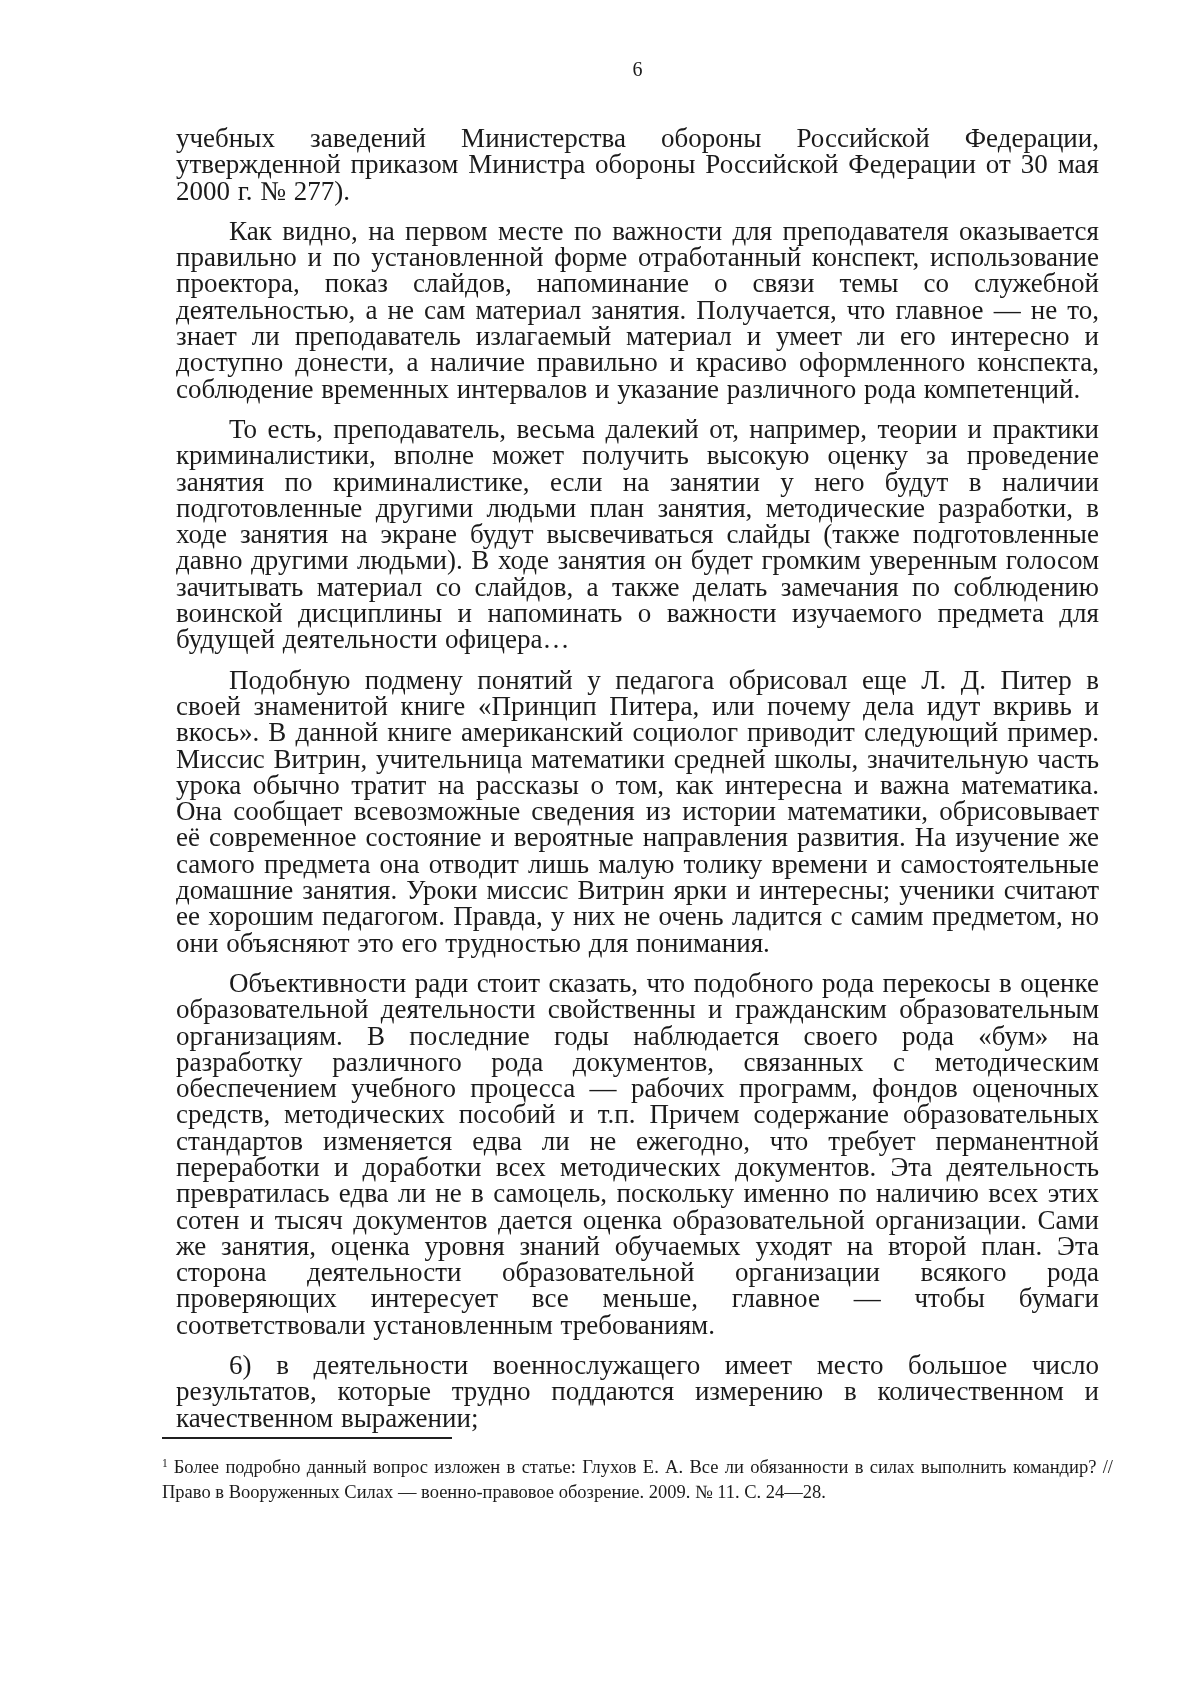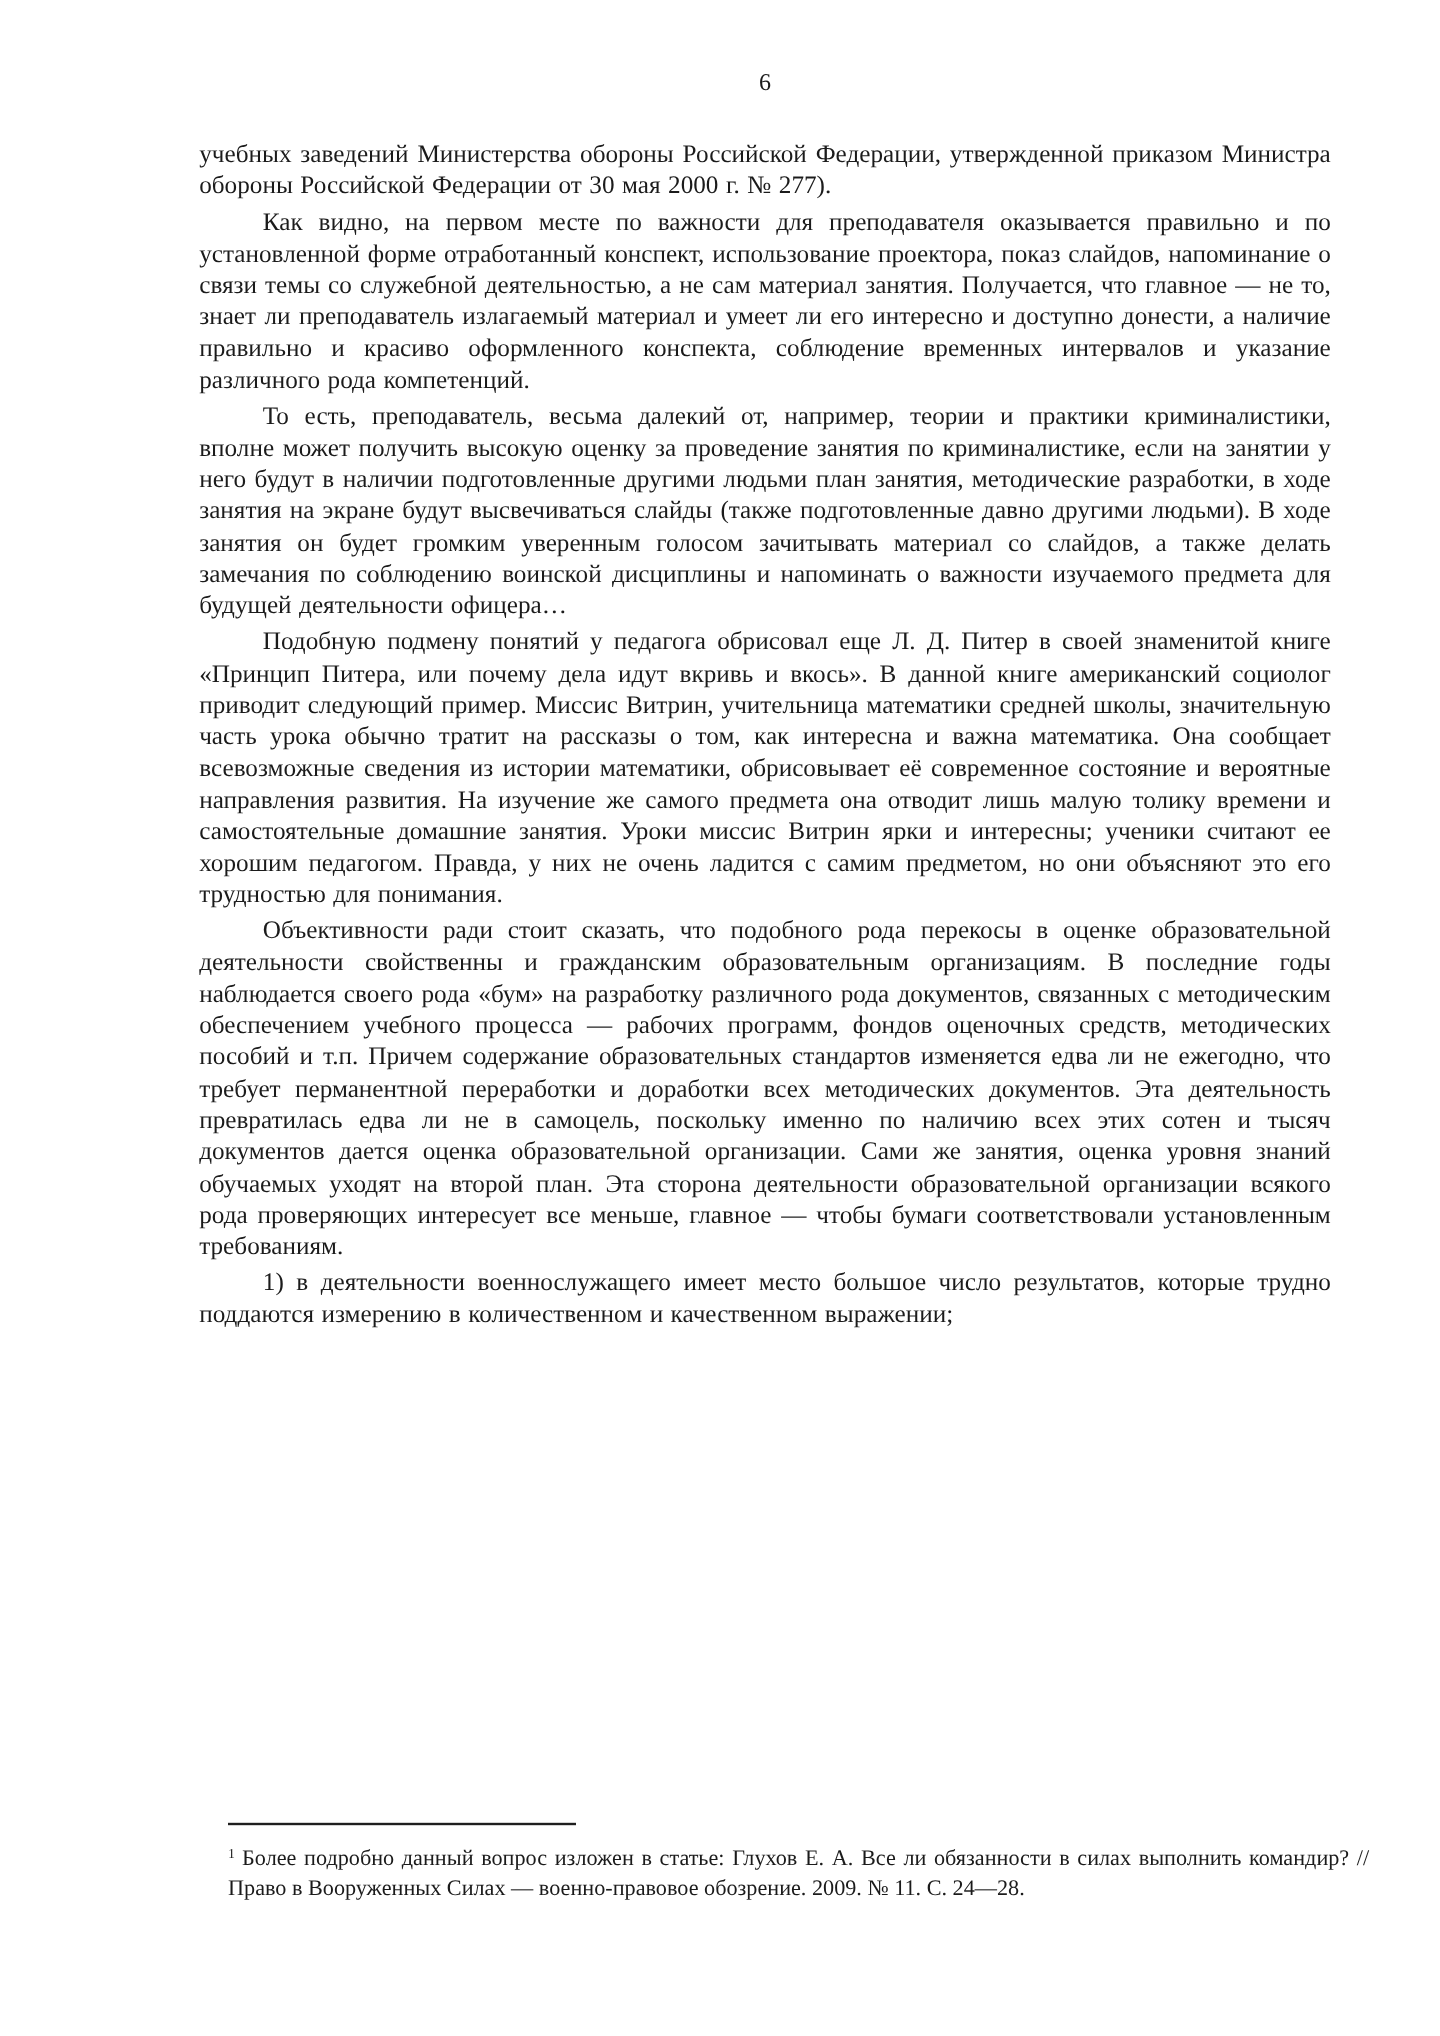--- a/index.html
+++ b/index.html
@@ -21,42 +21,41 @@
     font-size: 20px;
     line-height: 24px;
   }
   .document-body {
     position: absolute;
     top: 111px;
     left: 162px;
     width: 951px;
   }
   .para {
-    margin: 4px;
-    font-size: 21px;
+    margin: 14px;
+    font-size: 27px;
     line-height: 26.3px;
     text-align: justify;
     text-indent: 53px;
     word-spacing: 1px;
     hyphens: none;
   }
   .para.no-indent { text-indent: 0; }
   sup.fn-ref {
     font-size: 0.62em;
     line-height: 0;
     position: relative;
     top: -0.55em;
     vertical-align: baseline;
   }
   .footnote-block {
     position: absolute;
-    top: 1519px;
+    top: 1437px;
     left: 162px;
     width: 951px;
-    margin-left: 28px;
   }
   .footnote-separator {
     width: 290px;
     height: 0;
     border-top: 2px solid #1f1f1f;
     margin: 0 0 16px 0;
   }
   .footnote-para {
     margin: 0;
     font-size: 18.5px;
@@ -71,21 +70,21 @@
 
 <div class="page">
   <div class="page-number">6</div>
 
   <div class="document-body">
       <p class="para no-indent">учебных заведений Министерства обороны Российской Федерации, утвержденной приказом Министра обороны Российской Федерации от 30 мая 2000 г. № 277).</p>
       <p class="para">Как видно, на первом месте по важности для преподавателя оказывается правильно и по установленной форме отработанный конспект, использование проектора, показ слайдов, напоминание о связи темы со служебной деятельностью, а не сам материал занятия. Получается, что главное — не то, знает ли преподаватель излагаемый материал и умеет ли его интересно и доступно донести, а наличие правильно и красиво оформленного конспекта, соблюдение временных интервалов и указание различного рода компетенций.</p>
       <p class="para">То есть, преподаватель, весьма далекий от, например, теории и практики криминалистики, вполне может получить высокую оценку за проведение занятия по криминалистике, если на занятии у него будут в наличии подготовленные другими людьми план занятия, методические разработки, в ходе занятия на экране будут высвечиваться слайды (также подготовленные давно другими людьми). В ходе занятия он будет громким уверенным голосом зачитывать материал со слайдов, а также делать замечания по соблюдению воинской дисциплины и напоминать о важности изучаемого предмета для будущей деятельности офицера…</p>
       <p class="para">Подобную подмену понятий у педагога обрисовал еще Л. Д. Питер в своей знаменитой книге «Принцип Питера, или почему дела идут вкривь и вкось». В данной книге американский социолог приводит следующий пример. Миссис Витрин, учительница математики средней школы, значительную часть урока обычно тратит на рассказы о том, как интересна и важна математика. Она сообщает всевозможные сведения из истории математики, обрисовывает её современное состояние и вероятные направления развития. На изучение же самого предмета она отводит лишь малую толику времени и самостоятельные домашние занятия. Уроки миссис Витрин ярки и интересны; ученики считают ее хорошим педагогом. Правда, у них не очень ладится с самим предметом, но они объясняют это его трудностью для понимания.</p>
       <p class="para">Объективности ради стоит сказать, что подобного рода перекосы в оценке образовательной деятельности свойственны и гражданским образовательным организациям. В последние годы наблюдается своего рода «бум» на разработку различного рода документов, связанных с методическим обеспечением учебного процесса — рабочих программ, фондов оценочных средств, методических пособий и т.п. Причем содержание образовательных стандартов изменяется едва ли не ежегодно, что требует перманентной переработки и доработки всех методических документов. Эта деятельность превратилась едва ли не в самоцель, поскольку именно по наличию всех этих сотен и тысяч документов дается оценка образовательной организации. Сами же занятия, оценка уровня знаний обучаемых уходят на второй план. Эта сторона деятельности образовательной организации всякого рода проверяющих интересует все меньше, главное — чтобы бумаги соответствовали установленным требованиям.</p>
-      <p class="para">1) в деятельности военнослужащего имеет место большое число результатов, которые трудно поддаются измерению в количественном и качественном выражении;</p>
+      <p class="para">6) в деятельности военнослужащего имеет место большое число результатов, которые трудно поддаются измерению в количественном и качественном выражении;</p>
     </div>
 
   <div class="footnote-block">
     <div class="footnote-separator"></div>
     <p class="footnote-para">
       <sup class="fn-ref">1</sup><span>Более подробно данный вопрос изложен в статье: Глухов Е. А. Все ли обязанности в силах выполнить командир? // Право в Вооруженных Силах — военно-правовое обозрение. 2009. № 11. С. 24—28.</span>
     </p>
   </div>
 </div>
 

